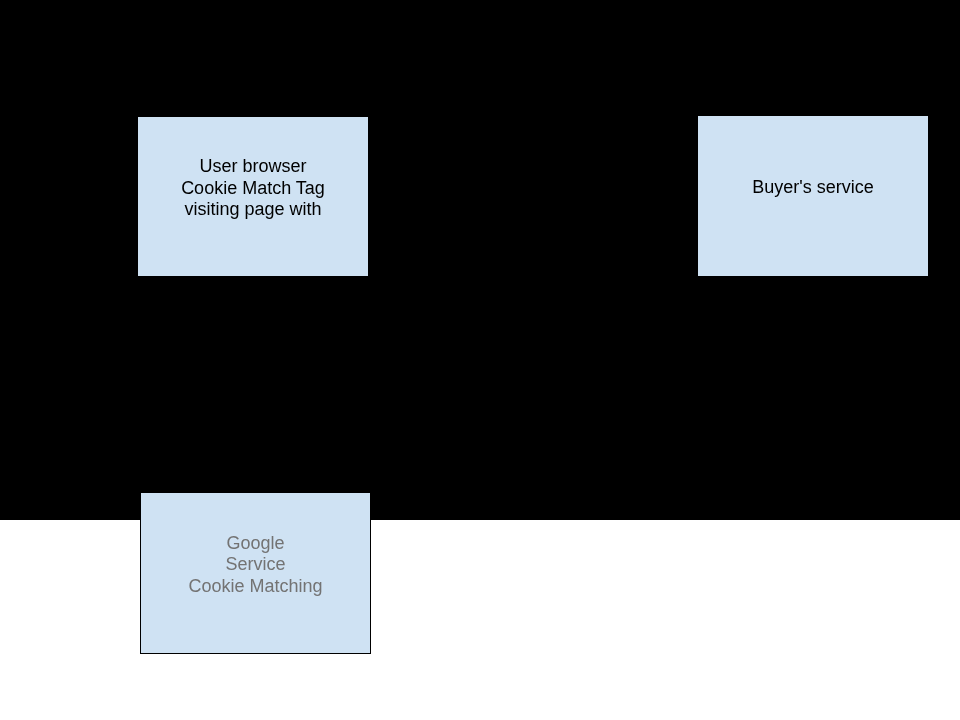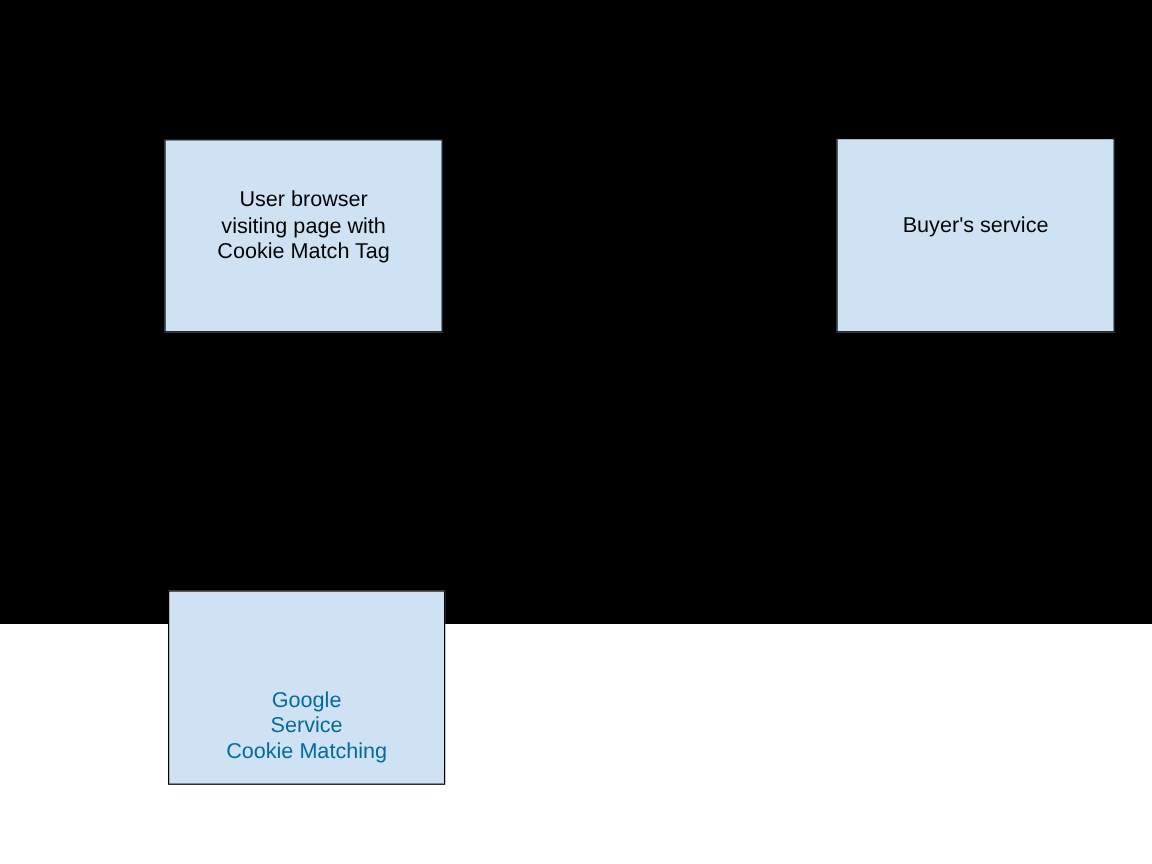--- a/index.html
+++ b/index.html
@@ -57,32 +57,32 @@
   }
 </style>
 </head>
 <body>
 
 <div class="canvas" style="background: rgb(0, 0, 0);">
 
   <div class="node" id="node-user-browser" style="background: rgb(207, 226, 243); border-color: rgb(0, 0, 0); color: rgb(0, 0, 0);">
     <div class="node-label">
       <div>User browser</div>
+      <div>Cookie Match Tag</div>
       <div>visiting page with</div>
-      <div>Cookie Match Tag</div>
     </div>
   </div>
 
   <div class="node" id="node-buyers-service" style="background: rgb(207, 226, 243); border-color: rgb(0, 0, 0); color: rgb(0, 0, 0);">
     <div class="node-label">
       <div>Buyer's service</div>
     </div>
   </div>
 
-  <div class="node" id="node-google-cms" style="background: rgb(207, 226, 243); border-color: rgb(0, 0, 0); color: #0369a1; align-items: flex-end;">
+  <div class="node" id="node-google-cms" style="background: rgb(207, 226, 243); border-color: rgb(0, 0, 0); color: #737373;">
     <div class="node-label">
       <div>Google</div>
       <div>Service</div>
       <div>Cookie Matching</div>
     </div>
   </div>
 
 </div>
 
 </body></html>

